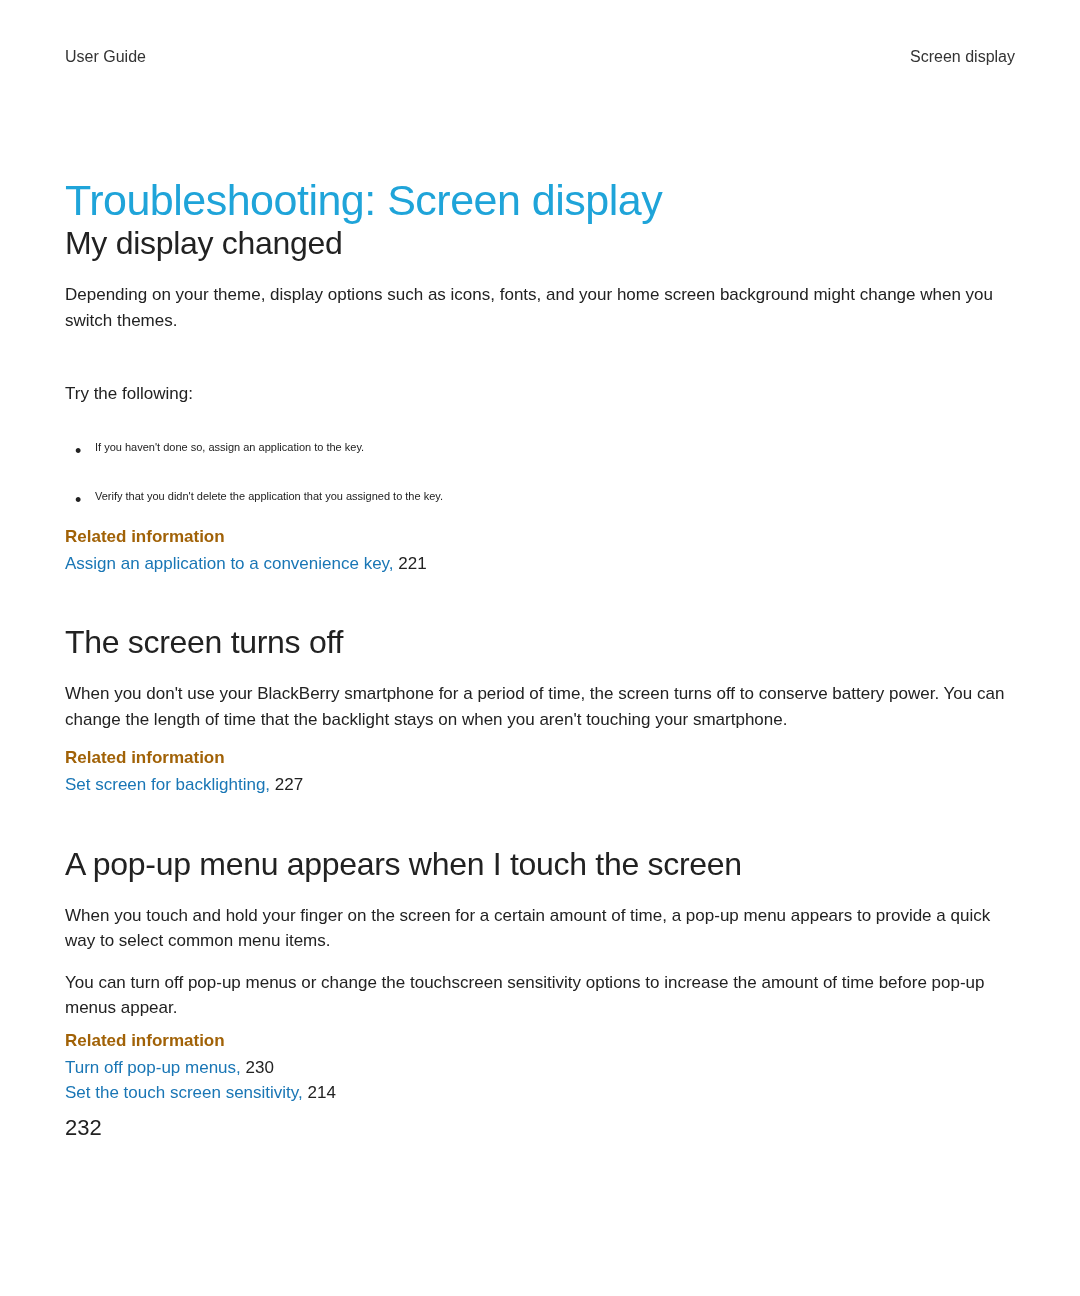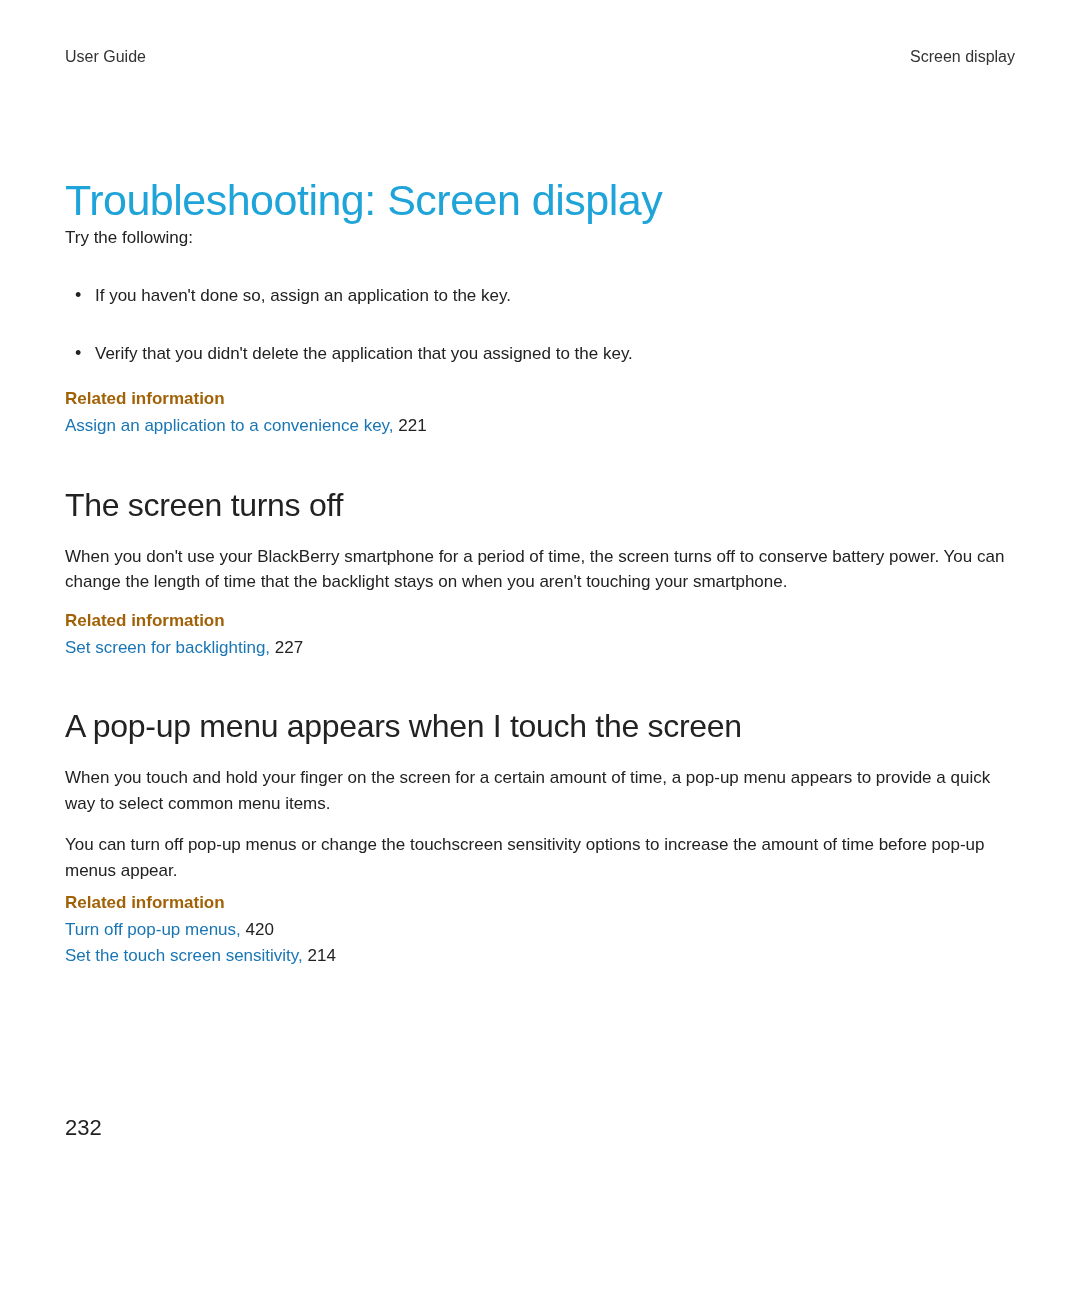--- a/index.html
+++ b/index.html
@@ -47,21 +47,21 @@
     }
     .section {
       margin-bottom: 48px;
     }
     ul.bullets {
       list-style: none;
       padding-left: 0;
       margin-bottom: 22px;
     }
     ul.bullets li {
-      font-size: 17px;
+      font-size: 11px;
       line-height: 1.55;
       color: #222;
       padding-left: 30px;
       position: relative;
       margin-top: 32px;
     }
     ul.bullets li::before {
       content: "•";
       position: absolute;
       left: 10px;
@@ -96,20 +96,24 @@
 <body>
 
 <div class="page">
   <div class="header">
     <span>User Guide</span>
     <span>Screen display</span>
   </div>
 
   <h1 class="main-heading">Troubleshooting: Screen display</h1>
 
+  <div class="section">
+    <h2 class="section-heading">My display changed</h2>
+    <p class="body-text">Depending on your theme, display options such as icons, fonts, and your home screen background might change when you switch themes.</p>
+  </div>
 
   <div class="section">
     <p class="body-text">Try the following:</p>
     <ul class="bullets">
       <li>If you haven't done so, assign an application to the key.</li>
       <li>Verify that you didn't delete the application that you assigned to the key.</li>
     </ul>
     <div class="related-heading">Related information</div>
     <div class="related-line">
       <a class="link">Assign an application to a convenience key,</a>
@@ -127,21 +131,21 @@
     </div>
   </div>
 
   <div class="section" style="margin-bottom:0;">
     <h2 class="section-heading">A pop-up menu appears when I touch the screen</h2>
     <p class="body-text">When you touch and hold your finger on the screen for a certain amount of time, a pop-up menu appears to provide a quick way to select common menu items.</p>
     <p class="body-text" style="margin-bottom:10px;">You can turn off pop-up menus or change the touchscreen sensitivity options to increase the amount of time before pop-up menus appear.</p>
     <div class="related-heading">Related information</div>
     <div class="related-line">
       <a class="link">Turn off pop-up menus,</a>
-      <span>420</span>
+      <span>230</span>
     </div>
     <div class="related-line">
       <a class="link">Set the touch screen sensitivity,</a>
       <span>214</span>
     </div>
   </div>
 
   <div class="page-number">232</div>
 </div>
 

